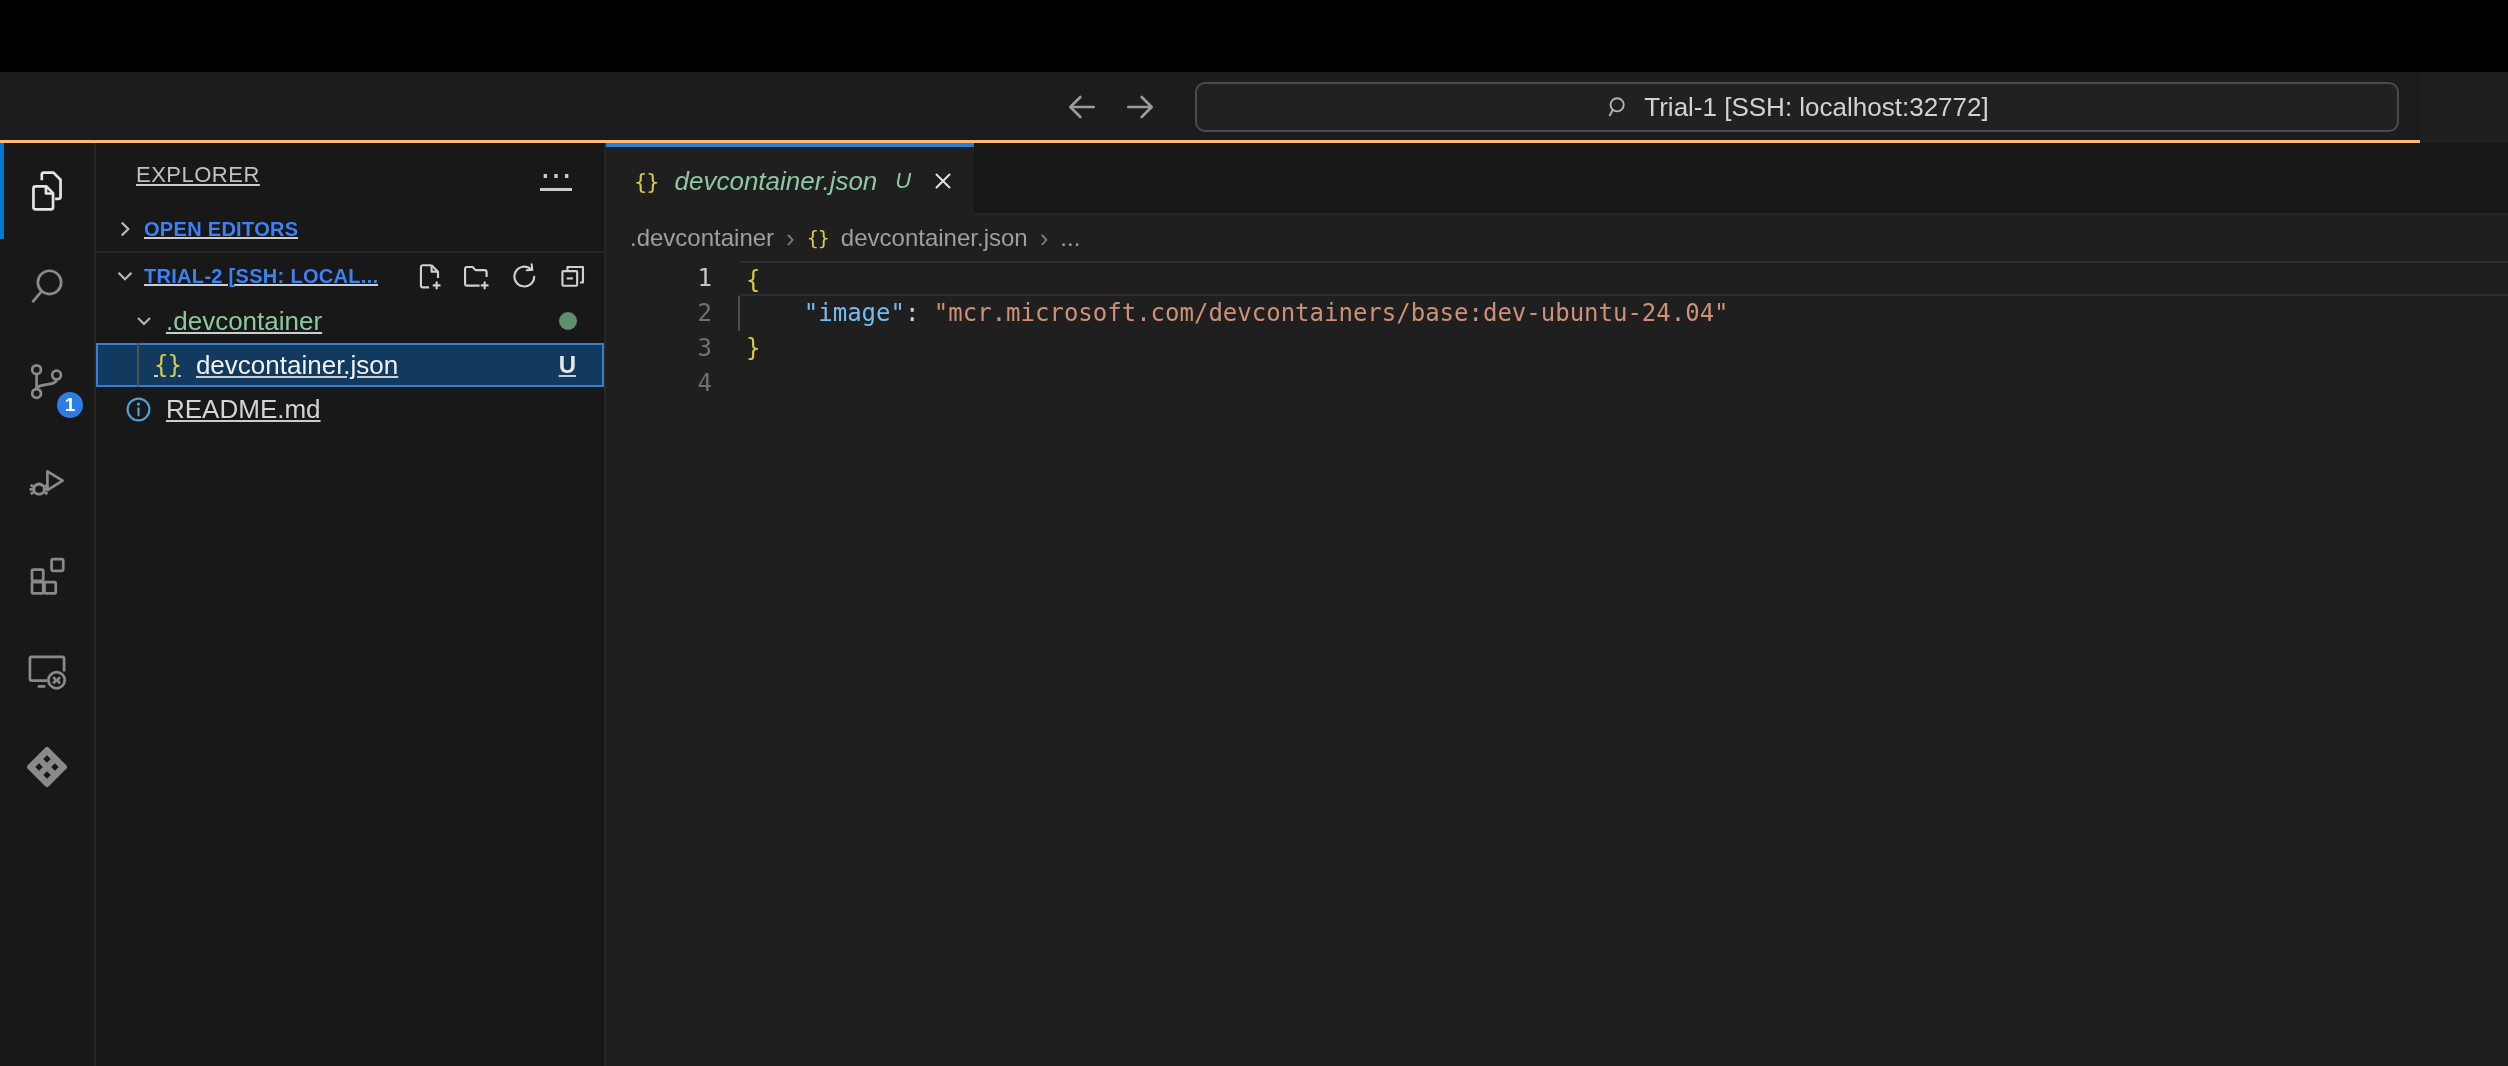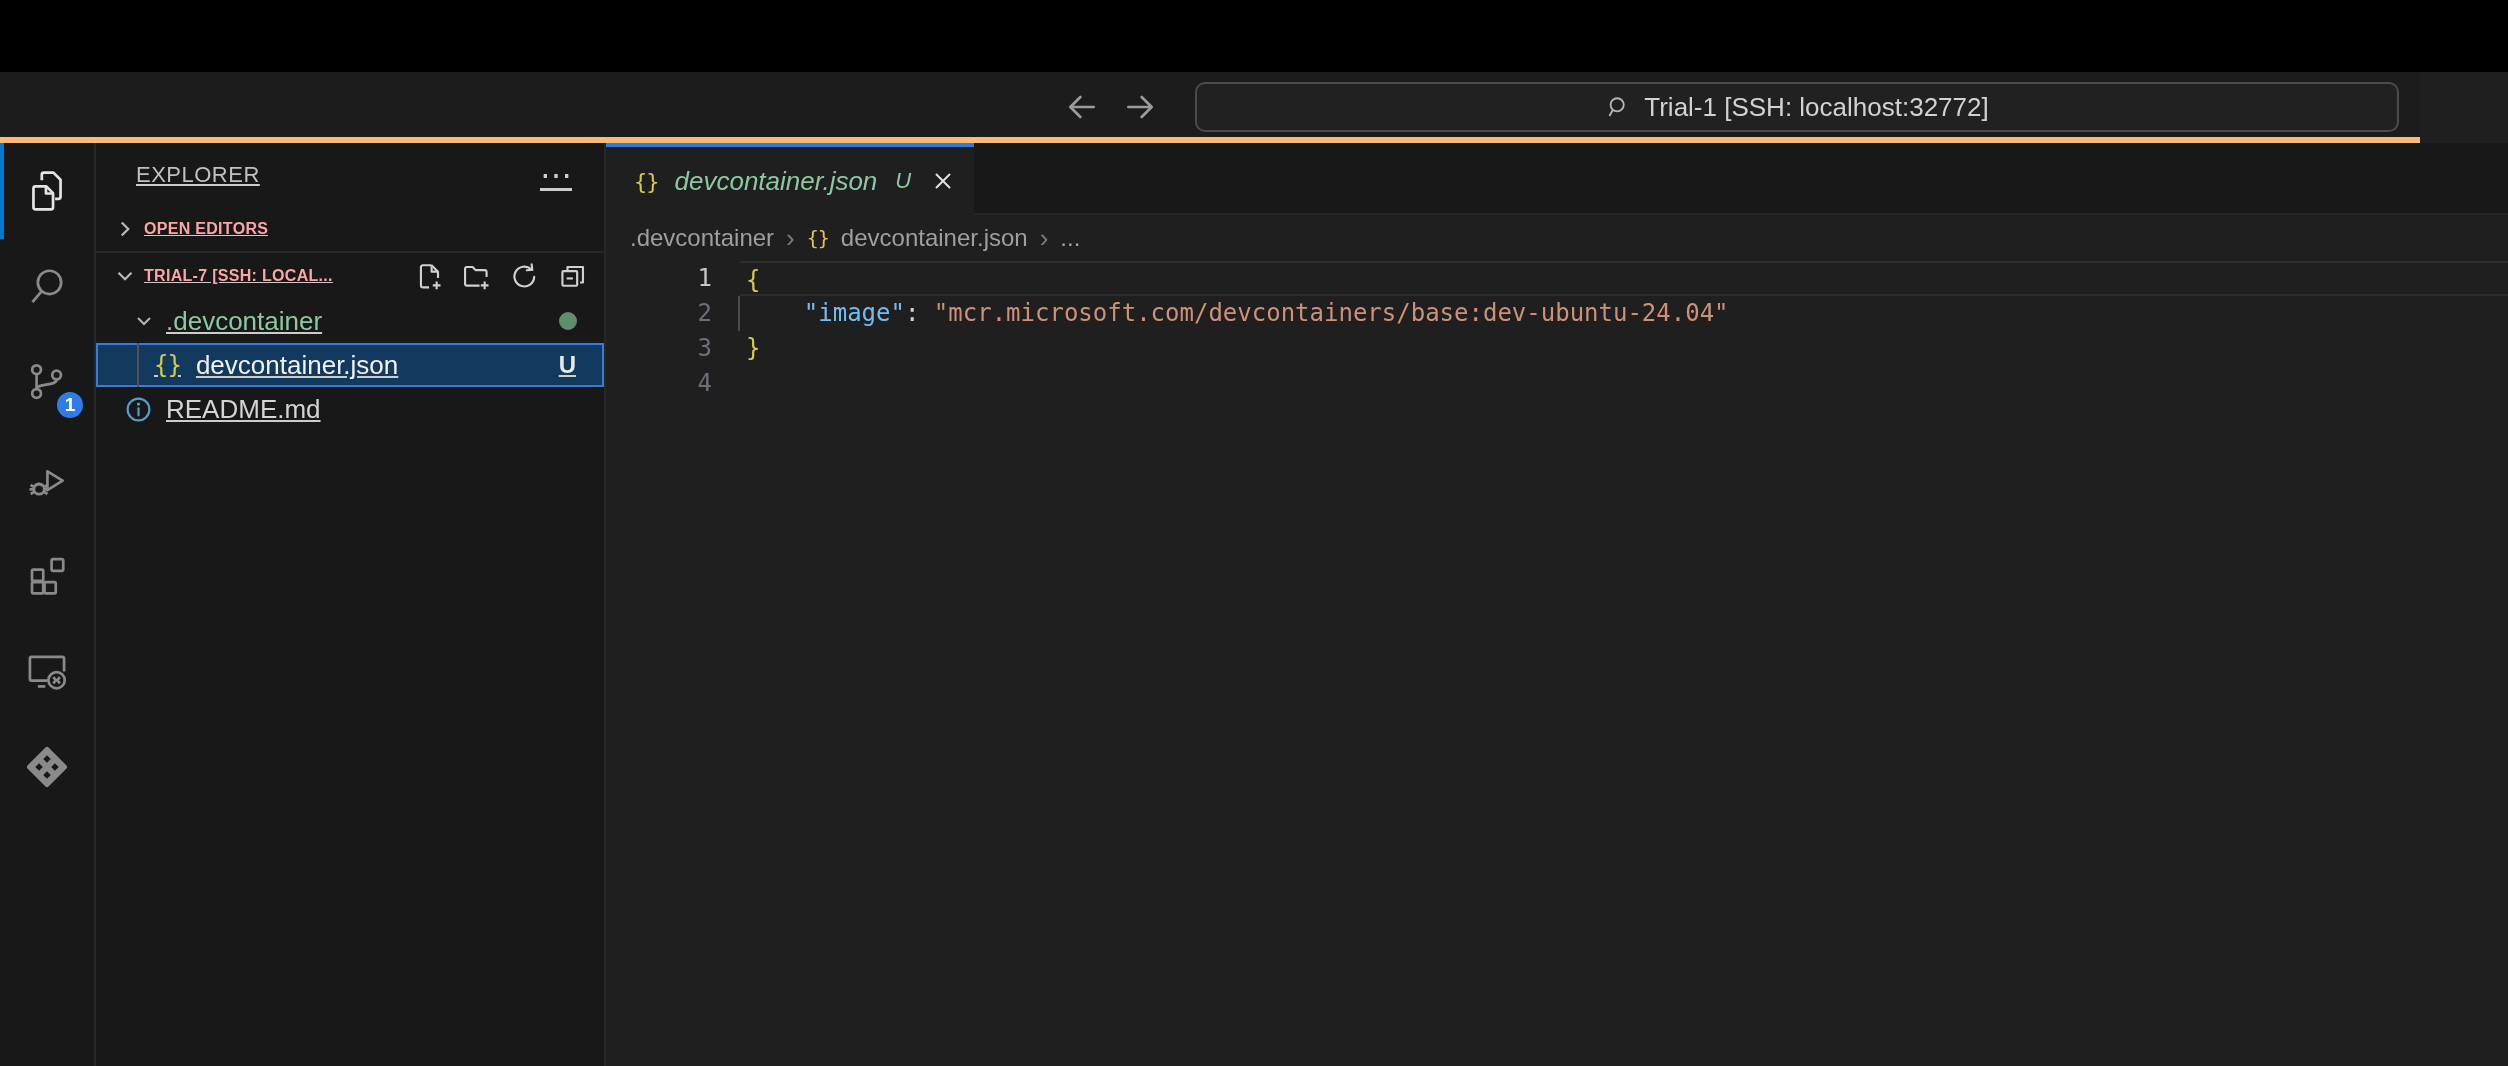--- a/index.html
+++ b/index.html
@@ -2,21 +2,21 @@
 <html style="--c-accent: #2b7cd4; --c-green: #8dc9a0; --c-yellow: #d9c84b; --c-blue: #74bdf3; --c-salmon: #ce9178; --c-badge: #2e7de5; --c-selbg: #123a5f; --c-selborder: #3a7bd5; --c-dot: #5f8f6a;"><head>
 <meta charset="utf-8">
 <style>
   * { margin:0; padding:0; box-sizing:border-box; }
   html,body { width:2508px; height:1066px; background:#1f1f1f; overflow:hidden;
               font-family:"Liberation Sans", sans-serif; -webkit-font-smoothing:antialiased; }
 
   
   #menubar-strip { position:absolute; left:0; top:0; width:2508px; height:72px; background:#000; }
   #titlebar { position:absolute; left:0; top:72px; width:2420px; height:71px;
-              background:#1c1c1c; border-bottom:6px solid #fdba74; }
+              background:#1c1c1c; border-bottom:3px solid #fdba74; }
   .nav-arrow { position:absolute; top:0; height:69px; display:flex; align-items:center;
                color:#9c9c9c; }
   #nav-back { left:1062px; } #nav-fwd { left:1120px; }
   .nav-arrow svg { width:40px; height:40px; }
   #cmd-center { position:absolute; left:1195px; top:10px; width:1204px; height:50px;
                 background:#212121; border:2px solid #4b4b4b; border-radius:10px;
                 display:flex; align-items:center; justify-content:center; gap:12px;
                 color:#d2d2d2; font-size:26px; cursor:default; }
   #cmd-center svg { width:27px; height:27px; flex:0 0 auto; }
 
@@ -35,21 +35,21 @@
               border:3px solid #181818; }
 
   
   #sidebar { position:absolute; left:96px; top:143px; width:510px; height:923px;
              background:#181818; border-right:2px solid #272727; color:#cccccc;text-decoration:underline; }
   #pane-header { height:64px; display:flex; align-items:center; }
   #pane-title { padding-left:40px; font-size:22px; letter-spacing:.5px; color:#c0c0c0; }
   #pane-more { margin-left:auto; margin-right:32px; font-size:32px; color:#cfcfcf; line-height:0; }
   .section-row { height:46px; display:flex; align-items:center; padding-left:16px; }
   .section-row .chev { width:26px; height:26px; margin-right:6px; flex:0 0 auto; }
-  .section-label { font-size:16px; font-weight:700; color:#fca5a5; letter-spacing:.3px;
+  .section-label { font-size:20px; font-weight:700; color:#3b82f6; letter-spacing:.3px;
                    white-space:nowrap; overflow:hidden; }
   #open-editors-row { border-bottom:2px solid #262626; }
   .ws-actions { margin-left:auto; margin-right:16px; display:flex; gap:17px; color:#d0d0d0; }
   .ws-actions svg { width:31px; height:31px; }
 
   .tree { position:relative; }
   .tree-row { position:relative; height:44px; display:flex; align-items:center;
               font-size:26px; color:#d4d4d4; }
   .tree-row .chev { width:24px; height:24px; margin-right:10px; color:#b5b5b5; flex:0 0 auto; }
   #row-folder { padding-left:36px; color:var(--c-green); }
@@ -193,21 +193,21 @@
     <svg class="chev" viewBox="0 0 16 16" fill="none" stroke="#b8b8b8" stroke-width="1.4">
         <path d="M6 4l4 4-4 4"></path>
       </svg>
     <span class="section-label">OPEN EDITORS</span>
   </div>
 
   <div class="section-row" id="workspace-row">
     <svg class="chev" viewBox="0 0 16 16" fill="none" stroke="#b8b8b8" stroke-width="1.4">
         <path d="M4 6l4 4 4-4"></path>
       </svg>
-    <span class="section-label">TRIAL-7 [SSH: LOCAL...</span>
+    <span class="section-label">TRIAL-2 [SSH: LOCAL...</span>
     <span class="ws-actions">
       <svg viewBox="0 0 16 16" fill="none" stroke="currentColor" stroke-width="1.1" stroke-linejoin="round">
           <path d="M9.6 2.2H5.1a1 1 0 0 0-1 1v9.4a1 1 0 0 0 1 1h3.2"></path>
           <path d="M9.6 2.2l3.3 3.3v3.3"></path>
           <path d="M9.6 2.2v3.3h3.3"></path>
           <path d="M12.2 10.6v4M10.2 12.6h4"></path>
         </svg>
       <svg viewBox="0 0 16 16" fill="none" stroke="currentColor" stroke-width="1.1" stroke-linejoin="round">
           <path d="M9.6 12.7H3.1a1 1 0 0 1-1-1V4.1a1 1 0 0 1 1-1h2.9l1.5 1.6h4.7a1 1 0 0 1 1 1v2.5"></path>
           <path d="M12.2 10.6v4M10.2 12.6h4"></path>

